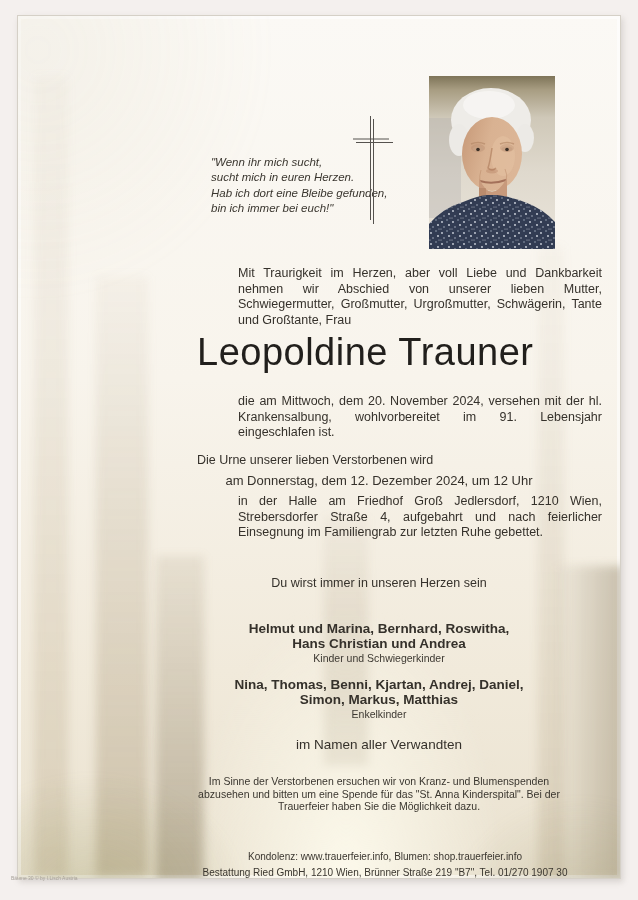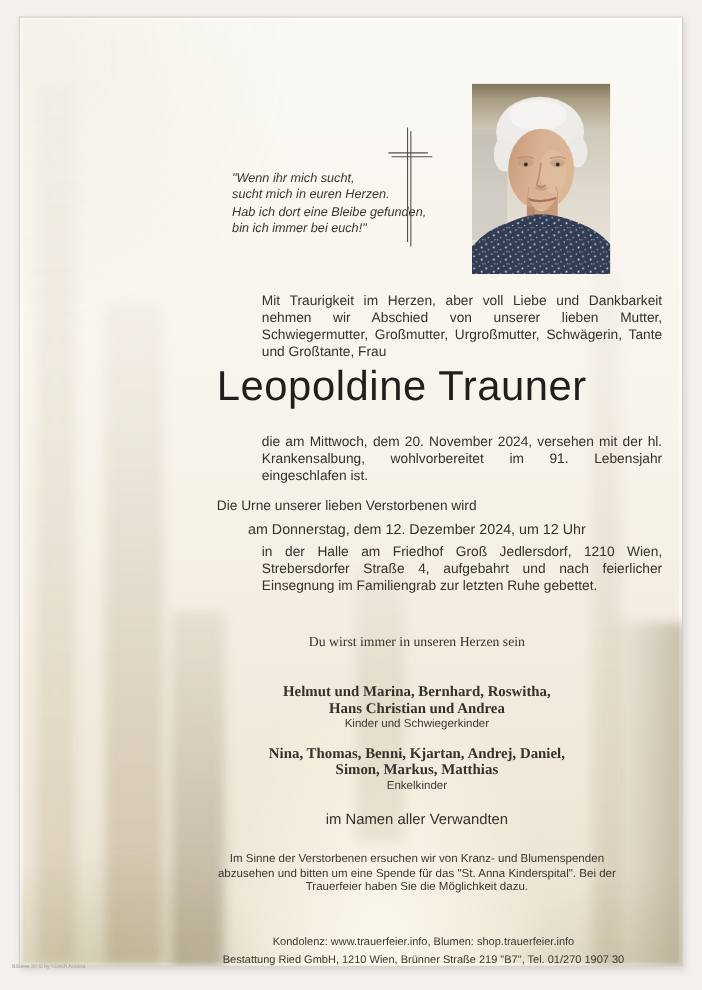--- a/index.html
+++ b/index.html
@@ -46,24 +46,24 @@
   .intro{top:250px;}
   .name{
     top:315px;margin:0;font-family:Liberation Sans, sans-serif;
     font-weight:400;font-size:38px;line-height:42px;letter-spacing:.5px;
     text-align:left;color:#211f1c;
   }
   .death{top:378px;}
   .urn{top:437px;font-size:12.5px;line-height:15.5px;}
   .datetime{top:457px;font-size:13px;white-space:nowrap;}
   .place{top:478px;}
-  .farewell{top:560px;font-size:12.5px;font-family:Liberation Serif, serif;}
+  .farewell{top:560px;font-size:12.5px;}
   .famgroup{text-align:center;}
   .fam1{top:606px;} .fam2{top:662px;} .fam3{top:692px;}
-  .names{margin:0;font-weight:bold;font-size:13.5px;line-height:14.5px;white-space:pre;font-family:Liberation Serif, serif;}
+  .names{margin:0;font-weight:bold;font-size:13.5px;line-height:14.5px;white-space:pre;}
   .relation{margin:1px 0 0 0;font-size:10.5px;line-height:12px;color:#3c3831;text-align:center;}
   .closing{top:721px;font-size:13.5px;}
   .note{top:759px;font-size:10.5px;line-height:12.5px;color:#3a362f;}
   .footer{top:833px;left:166px;width:402px;font-size:10px;line-height:15.5px;color:#3a362f;}
   .footer p{margin:0;white-space:nowrap;text-align:center;}
   .watermark{
     position:absolute;left:11px;top:876px;
     font-size:8px;color:#a8a29a;transform:scale(.62);transform-origin:left top;
     white-space:nowrap;
   }

